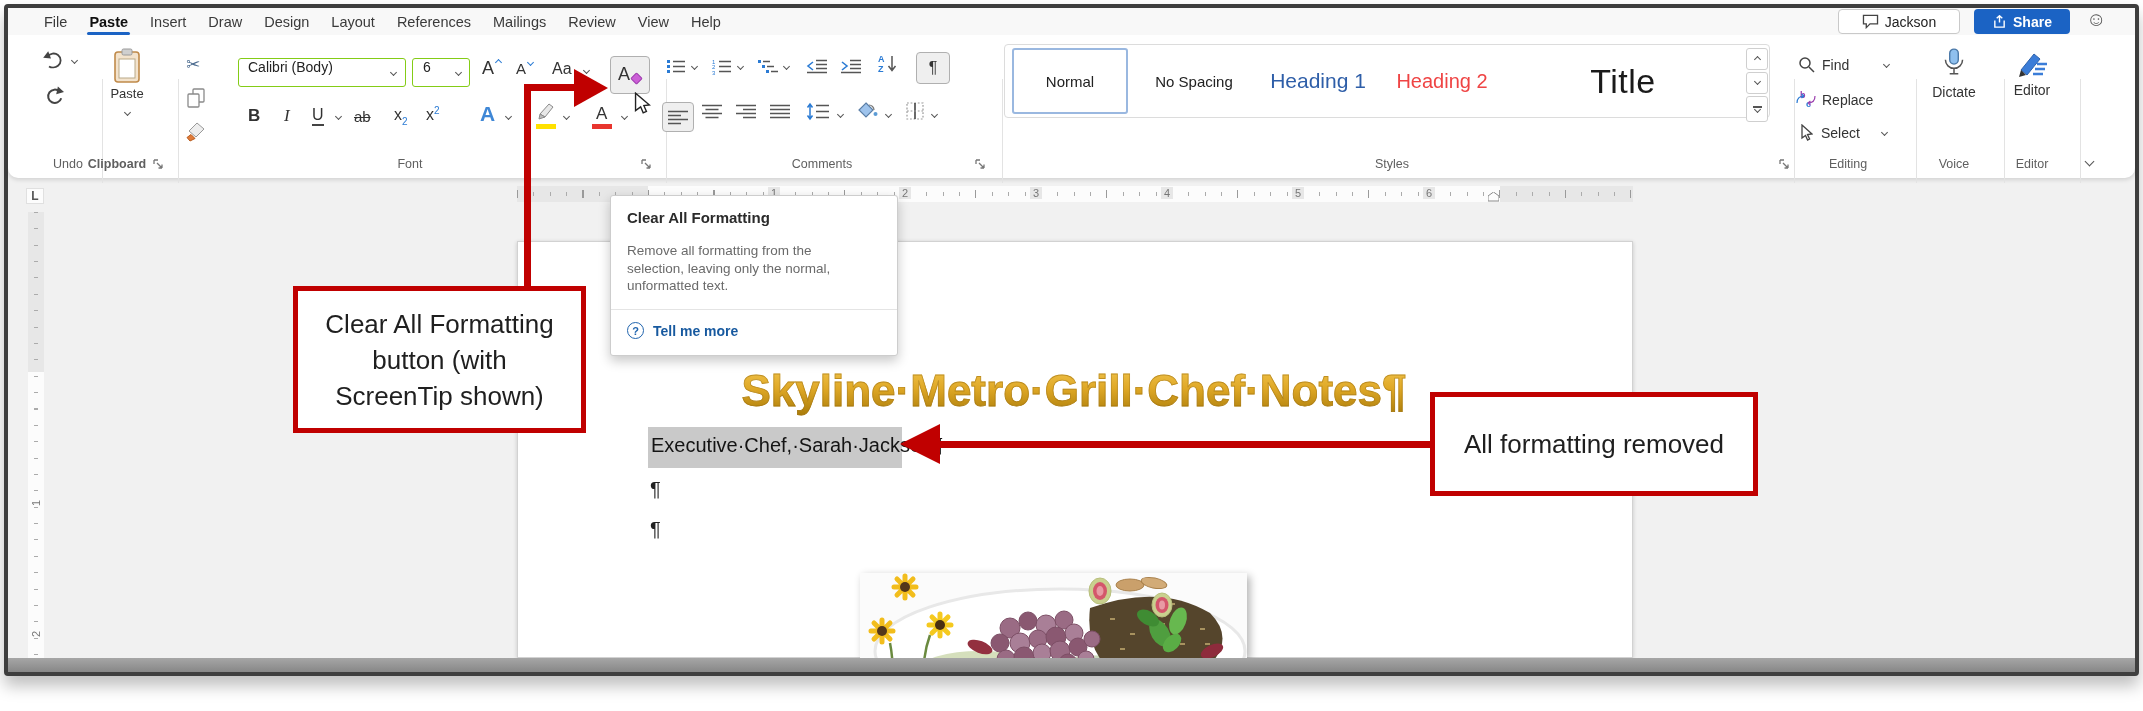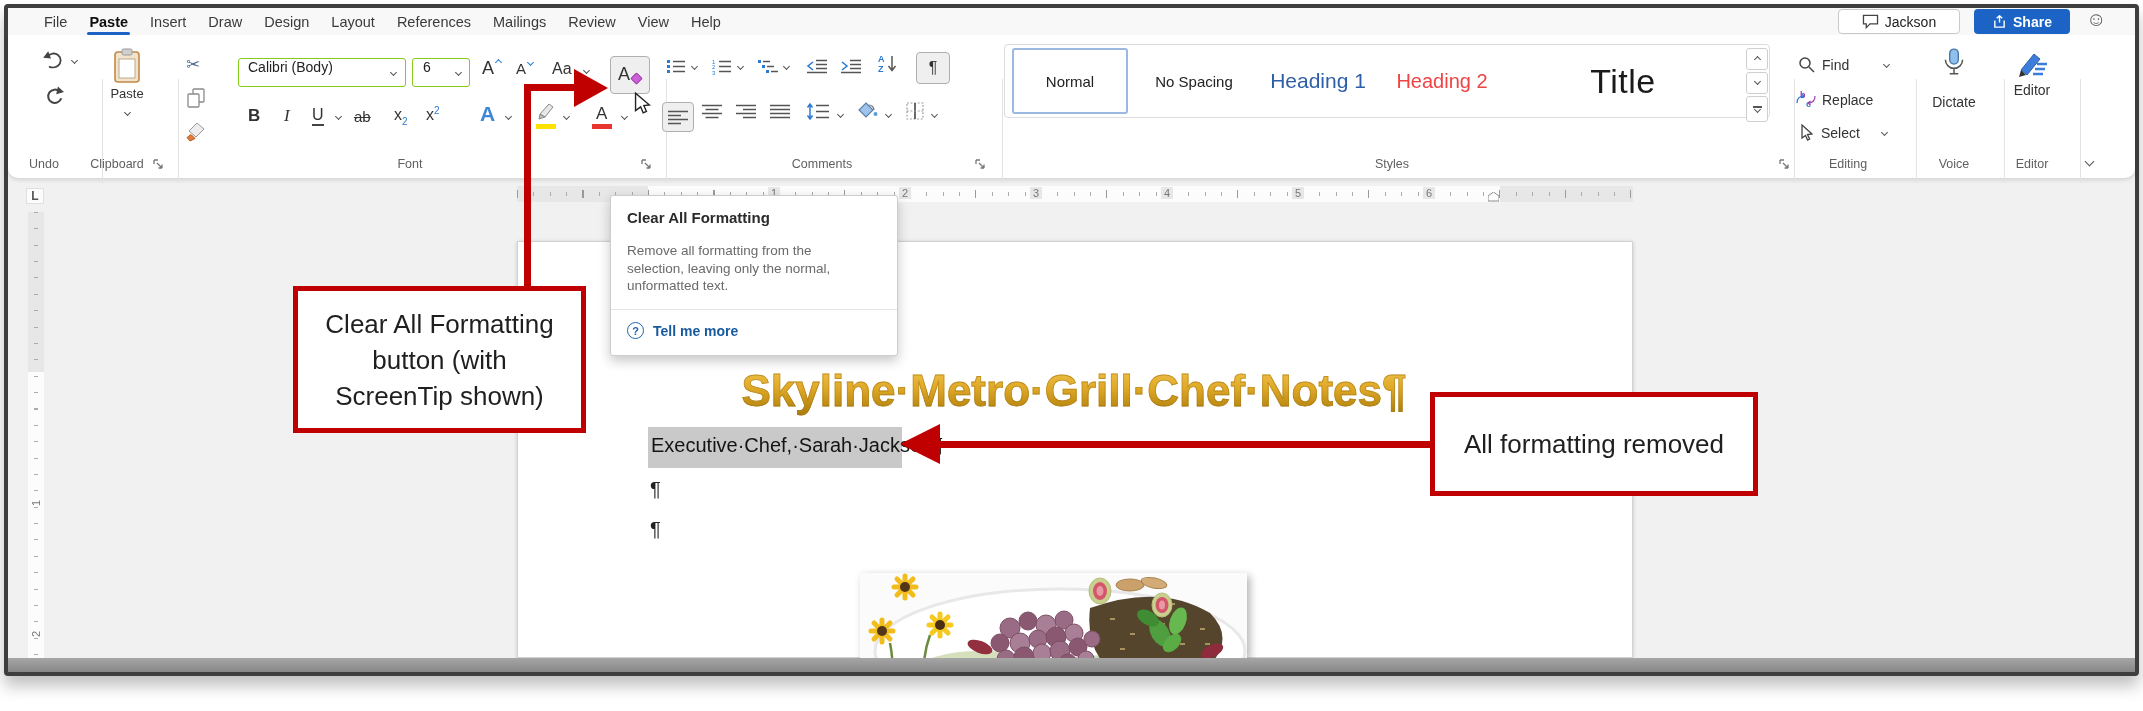--- a/index.html
+++ b/index.html
@@ -94,41 +94,41 @@
 
   <svg class="abs ic" style="left:42px;top:50px;z-index:3;" width="24" height="20" viewBox="0 0 24 20">
       <path d="M5 7 C8 3 13 2.6 16 5 C19.5 7.8 19.5 13 16 15.8 C13.4 17.8 9.5 18 7 16.4" fill="none" stroke="#444" stroke-width="1.8"></path>
       <path d="M6.2 1.2 L1.2 7.8 L9 8.6 Z" fill="#444"></path>
     </svg>
   <span class="abs chev s" style="left:72px;top:58px;z-index:3;"></span>
   <svg class="abs ic" style="left:44px;top:86px;z-index:3;" width="20" height="20" viewBox="0 0 18 18">
       <path d="M14 5 A6 6 0 1 0 15.5 11" fill="none" stroke="#444" stroke-width="1.8"></path>
       <path d="M12.5 .5 L18 5.5 L11 7.5 Z" fill="#444"></path>
     </svg>
-  <div class="glabel" style="left:8px;width:72px;z-index:3;">Undo</div>
+  <div class="glabel" style="left:32px;width:72px;z-index:3;">Undo</div>
 
   <div class="abs" style="left:100px;top:44px;width:54px;height:100px;z-index:3;text-align:center;">
     <svg class="ic" style="margin:4px auto 0;" width="28" height="36" viewBox="0 0 28 36">
         <rect x="2" y="4" width="24" height="30" rx="3" fill="#f3e3cd" stroke="#c08a4a" stroke-width="1.6"></rect>
         <rect x="9" y="1" width="10" height="6" rx="1.5" fill="#cfcfcf" stroke="#9a9a9a"></rect>
         <rect x="6" y="11" width="16" height="19" fill="#fff" stroke="#b9a988"></rect>
       </svg>
     <div style="font-size:13px;color:#333;margin-top:2px;">Paste</div>
     <span class="chev s" style="margin-top:3px;"></span>
   </div>
   <div class="abs" style="left:186px;top:54px;font-size:17px;color:#4c6b8f;z-index:3;">✂</div>
   <svg class="abs ic" style="left:186px;top:88px;z-index:3;" width="20" height="20" viewBox="0 0 20 20">
       <rect x="7" y="1" width="11" height="13" rx="1" fill="#fff" stroke="#8a8a8a" stroke-width="1.3"></rect>
       <rect x="2" y="6" width="11" height="13" rx="1" fill="#fff" stroke="#8a8a8a" stroke-width="1.3"></rect>
     </svg>
   <svg class="abs ic" style="left:186px;top:122px;z-index:3;" width="20" height="20" viewBox="0 0 20 20">
       <path d="M11 1 L18 7 L10 15 L3 9 Z" fill="#eee" stroke="#999"></path>
       <path d="M5 12.5 L9 16.5 L4 19 L1 15.5 Z" fill="#e07b39" stroke="#b85c1e"></path>
     </svg>
-  <div class="glabel" style="left:82px;width:70px;z-index:3;">Clipboard</div>
+  <div class="glabel" style="left:82px;width:70px;z-index:3;font-weight:bold;">Clipboard</div>
   <svg class="abs ic" style="left:152px;top:158px;z-index:3;" width="12" height="12" viewBox="0 0 12 12">
       <path d="M2 2 v4 M2 2 h4 M5 5 l5 5 M10 10 v-3.5 M10 10 h-3.5" fill="none" stroke="#777" stroke-width="1.3"></path>
     </svg>
 
   <div class="combo" style="left:238px;top:58px;width:168px;height:29px;z-index:3;padding-left:9px;">
     <span>Calibri (Body)</span>
     <span class="chev s" style="position:absolute;right:9px;top:11px;"></span>
   </div>
   <div class="combo" style="left:412px;top:58px;width:58px;height:29px;z-index:3;padding-left:10px;">
     <span>6</span>
@@ -298,21 +298,21 @@
   </div>
   <span class="abs chev s" style="left:1882px;top:130px;z-index:3;"></span>
   <div class="glabel" style="left:1798px;width:100px;z-index:3;">Editing</div>
 
   <div class="abs" style="left:1912px;top:48px;width:84px;text-align:center;z-index:3;">
     <svg class="ic" style="margin:0 auto;" width="24" height="30" viewBox="0 0 22 28">
         <rect x="7" y="1" width="8" height="14" rx="4" fill="#8fc0ee" stroke="#4b79a8" stroke-width="1.3"></rect>
         <path d="M3 11 a8 8 0 0 0 16 0" fill="none" stroke="#555" stroke-width="1.4"></path>
         <path d="M11 19 V24 M7 24 H15" stroke="#555" stroke-width="1.4"></path>
       </svg>
-    <div style="font-size:14px;color:#333;margin-top:16px;">Dictate</div>
+    <div style="font-size:14px;color:#333;margin-top:6px;">Dictate</div>
   </div>
   <div class="glabel" style="left:1912px;width:84px;z-index:3;">Voice</div>
 
   <div class="abs" style="left:2000px;top:48px;width:64px;text-align:center;z-index:3;">
     <svg class="ic" style="margin:0 auto;" width="30" height="30" viewBox="0 0 30 30">
         <path d="M4 22 L17 6 L23 11 L10 27 Z" fill="#3b7dd8" stroke="#2d62ab"></path>
         <path d="M4 22 L2 29 L9 27 Z" fill="#333"></path>
         <path d="M20 16 H30 M18 21 H28 M16 26 H26" stroke="#3b7dd8" stroke-width="2.6"></path>
       </svg>
     <div style="font-size:14px;color:#333;margin-top:4px;">Editor</div>

